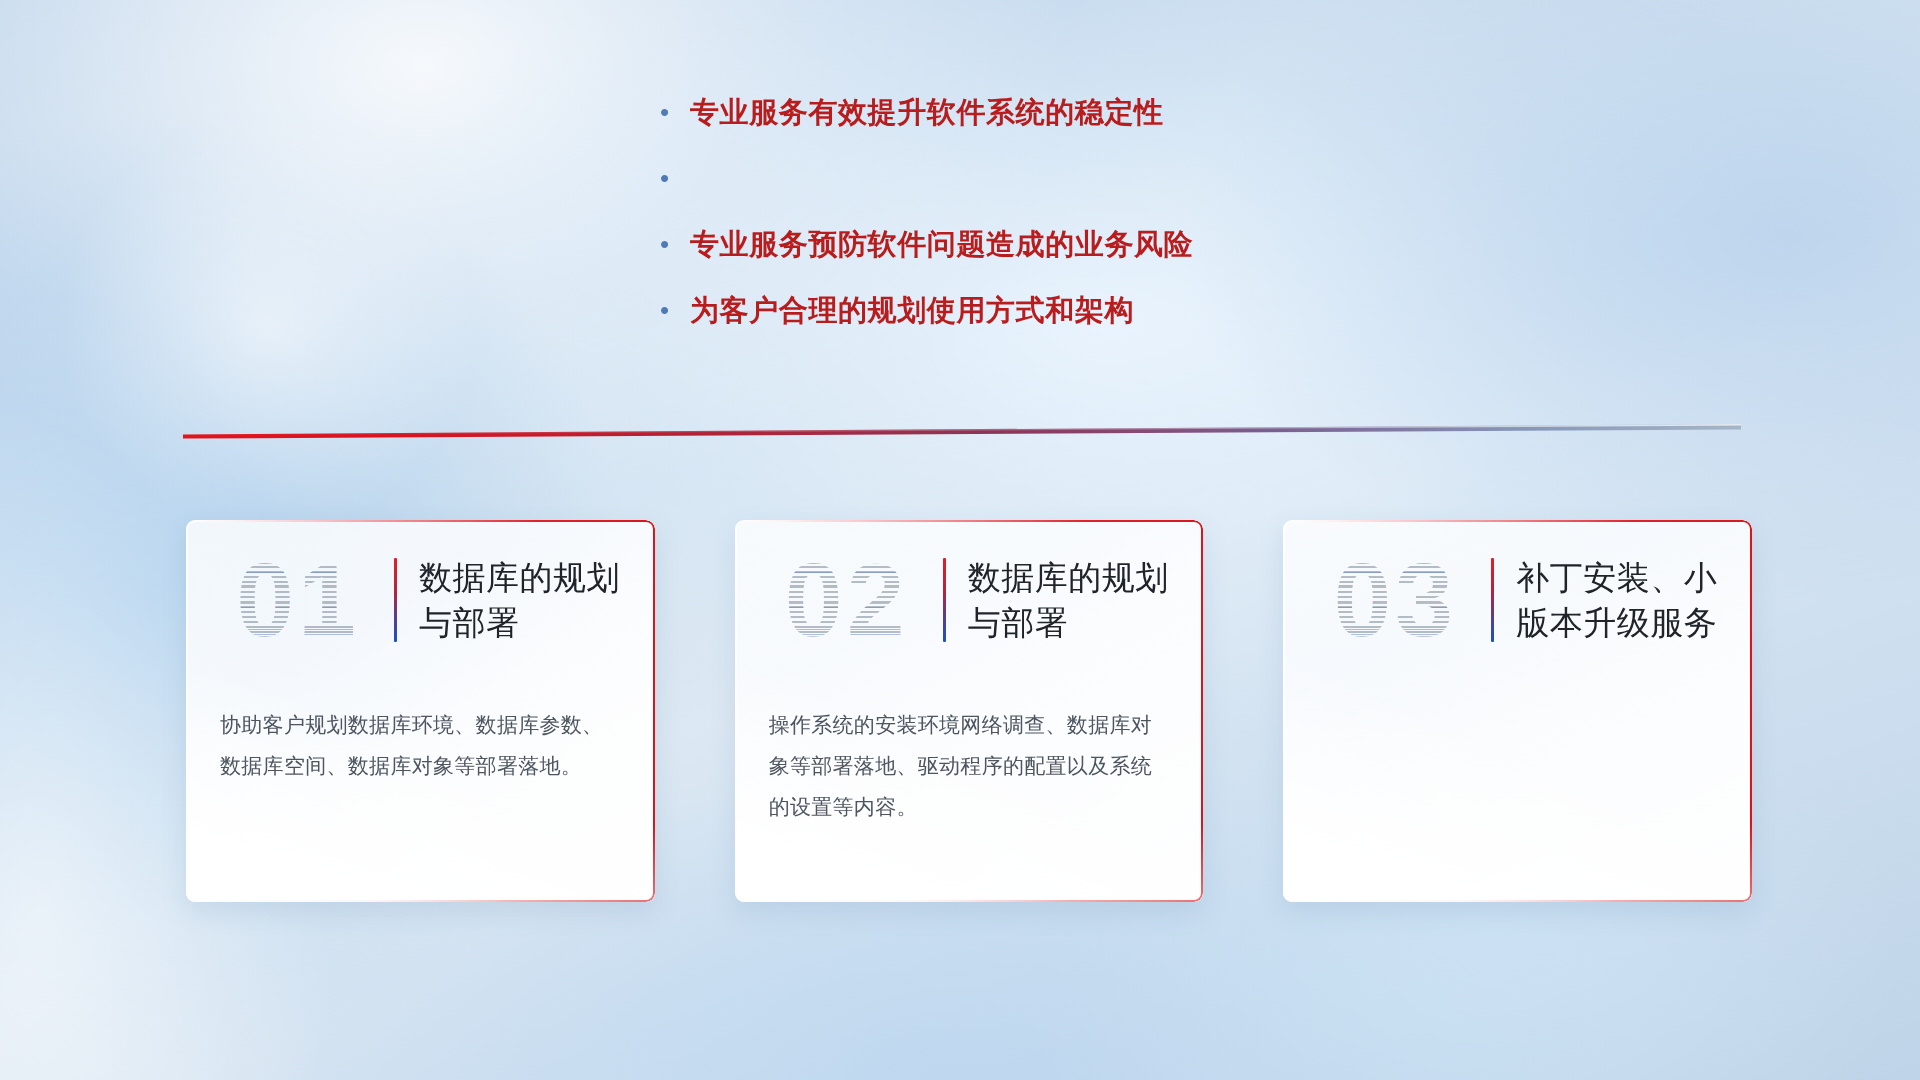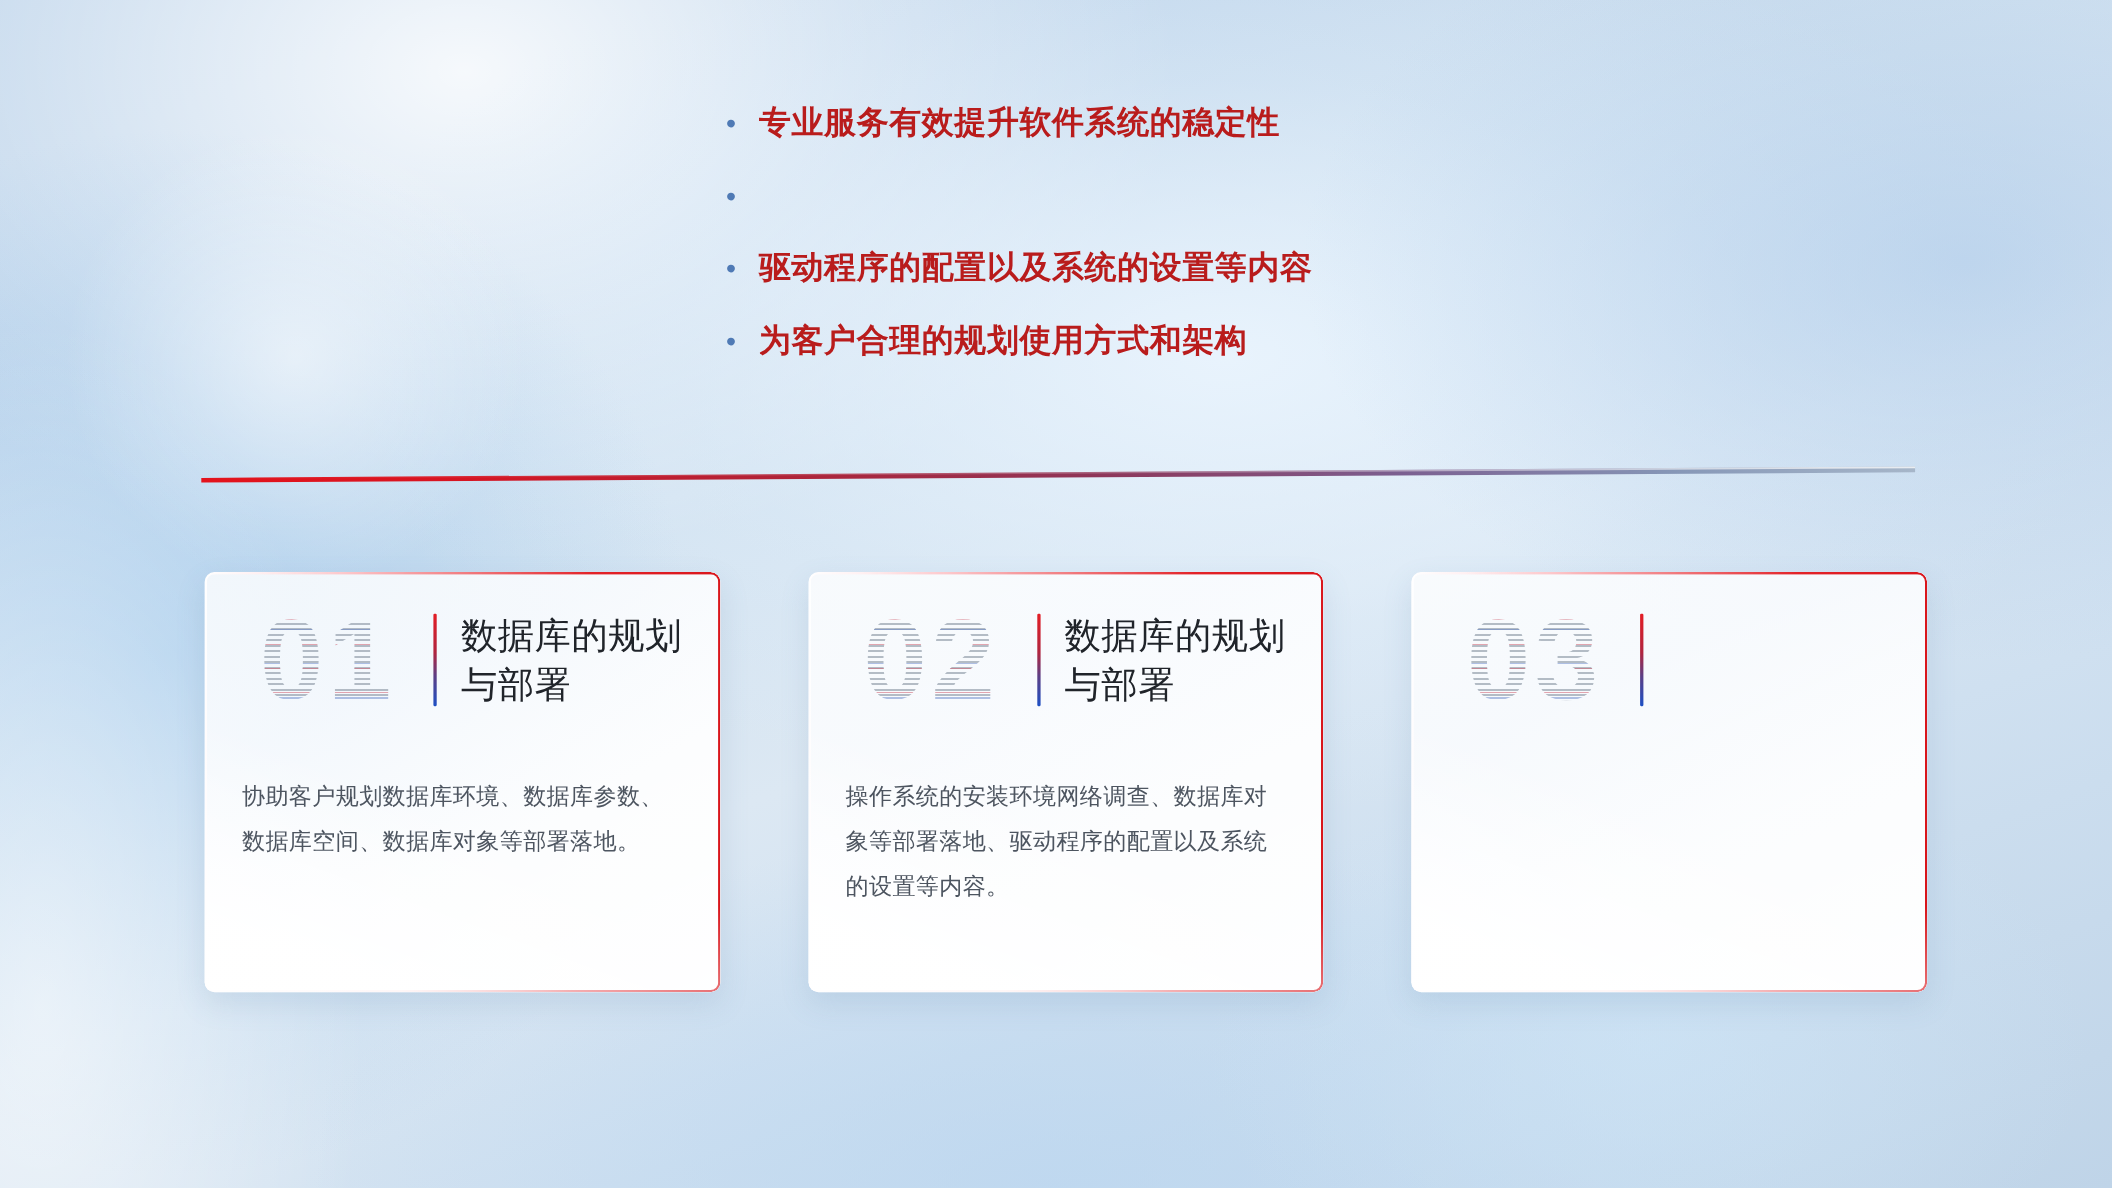--- a/index.html
+++ b/index.html
@@ -222,21 +222,21 @@
     <span class="bullet-dot">•</span>
     <span class="bullet-text">专业服务有效提升软件系统的稳定性</span>
   </div>
 
   <div class="bullet-row">
     <span class="bullet-dot">•</span>
   </div>
 
   <div class="bullet-row">
     <span class="bullet-dot">•</span>
-    <span class="bullet-text">驱动程序的配置以及系统的设置等内容</span>
+    <span class="bullet-text">专业服务预防软件问题造成的业务风险</span>
   </div>
 
   <div class="bullet-row">
     <span class="bullet-dot">•</span>
     <span class="bullet-text">为客户合理的规划使用方式和架构</span>
   </div>
 
 </div>
 
 <div class="divider-wrap">
@@ -302,17 +302,18 @@
     <div class="card-frame"></div>
     <div class="card-frame-soft"></div>
 
     <div class="card-head">
       <div class="card-num">
         <div class="card-num-glyph">03</div>
         <div class="card-num-tint">03</div>
         <div class="card-num-tint2">03</div>
       </div>
       <div class="card-rule"></div>
+      <div class="card-title">补丁安装、小版本升级服务</div>
     </div>
 
   </div>
 
 </div>
 
 </body></html>

